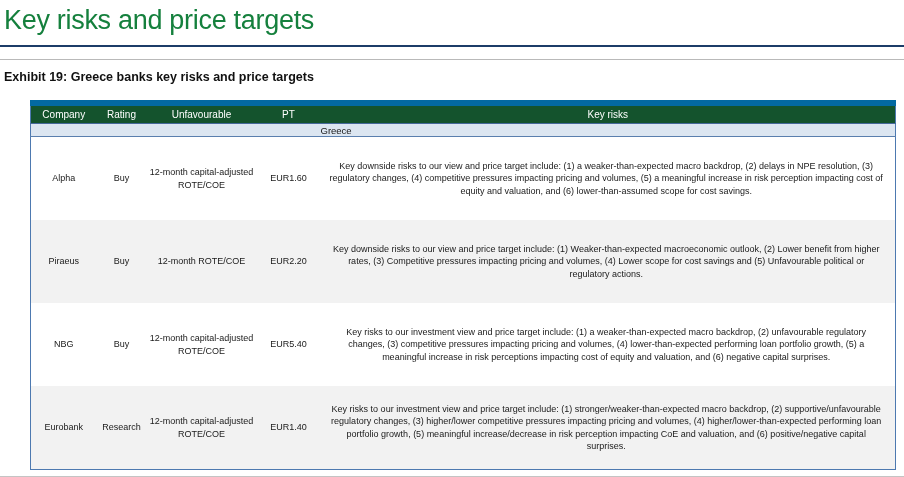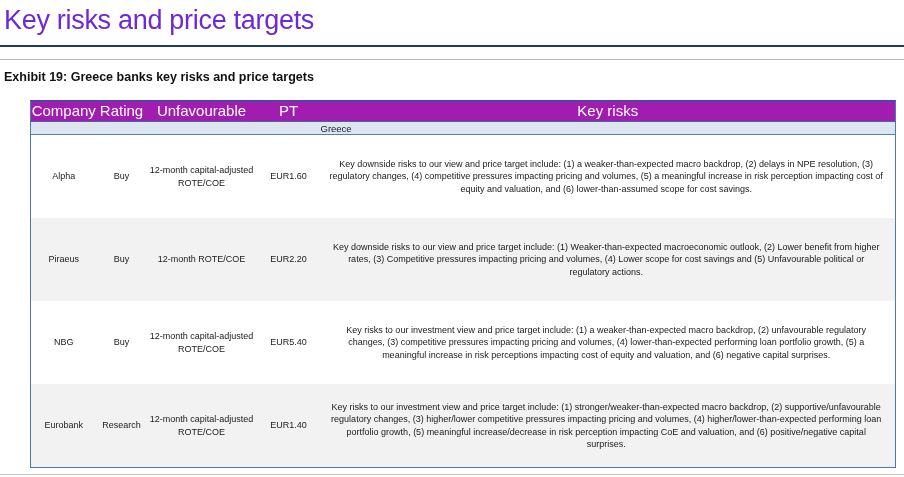--- a/index.html
+++ b/index.html
@@ -8,21 +8,21 @@
     font-family: "Liberation Sans", "DejaVu Sans", sans-serif;
     -webkit-font-smoothing: antialiased;
   }
   .page { width: 904px; height: 477px; position: relative; }
 
   .doc-title {
     margin: 5px 0 0 4px;
     font-size: 27px;
     font-weight: 500;
     letter-spacing: -0.3px;
-    color: #6d28d9;
+    color: #15803d;
     line-height: 30px;
   }
   .rule-navy { margin-top: 10px; height: 2px; background: #1c3c68; width: 904px; }
   .rule-gray { margin-top: 12px; height: 1px; background: #b9b9b9; width: 904px; }
 
   .exhibit-title {
     margin: 10px 0 16px 4px;
     font-size: 12.5px;
     font-weight: bold;
     color: #111111;
@@ -37,26 +37,26 @@
     font-size: 9px;
     color: #1a1a1a;
   }
   col.c-company { width: 66px; }
   col.c-rating { width: 50px; }
   col.c-method { width: 110px; }
   col.c-pt { width: 64px; }
   col.c-risks { width: 575px; }
 
   tr.header-row th {
-    background: #a21caf;
-    border-top: 1px solid #0369a1;
+    background: #14532d;
+    border-top: 6px solid #0369a1;
     border-bottom: 1px solid #46699b;
     color: #ffffff;
     font-weight: normal;
-    font-size: 15px;
+    font-size: 10px;
     height: 14px;
     padding: 1px 0 2px 0;
     text-align: center;
   }
   tr.greece-row td {
     background: #dce6f1;
     height: 12px;
     border-top: 1px solid #ffffff;
     border-bottom: 1px solid #5a7fae;
     font-size: 9.5px;

